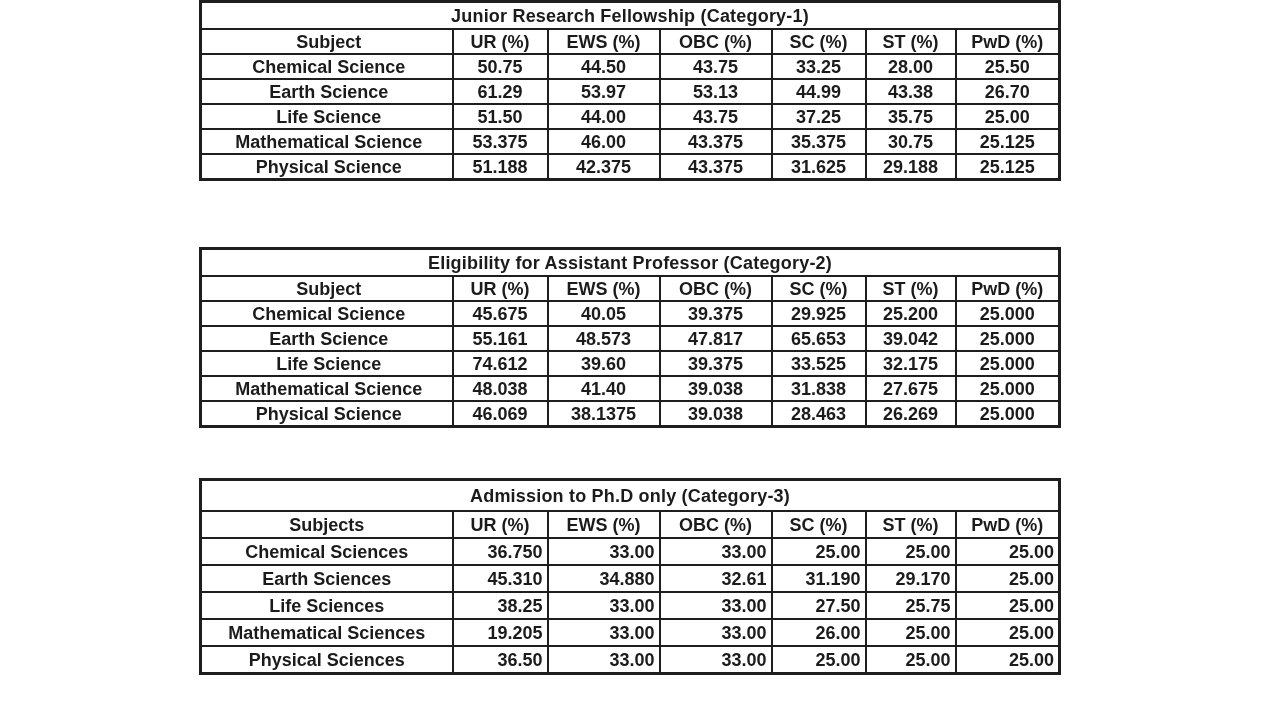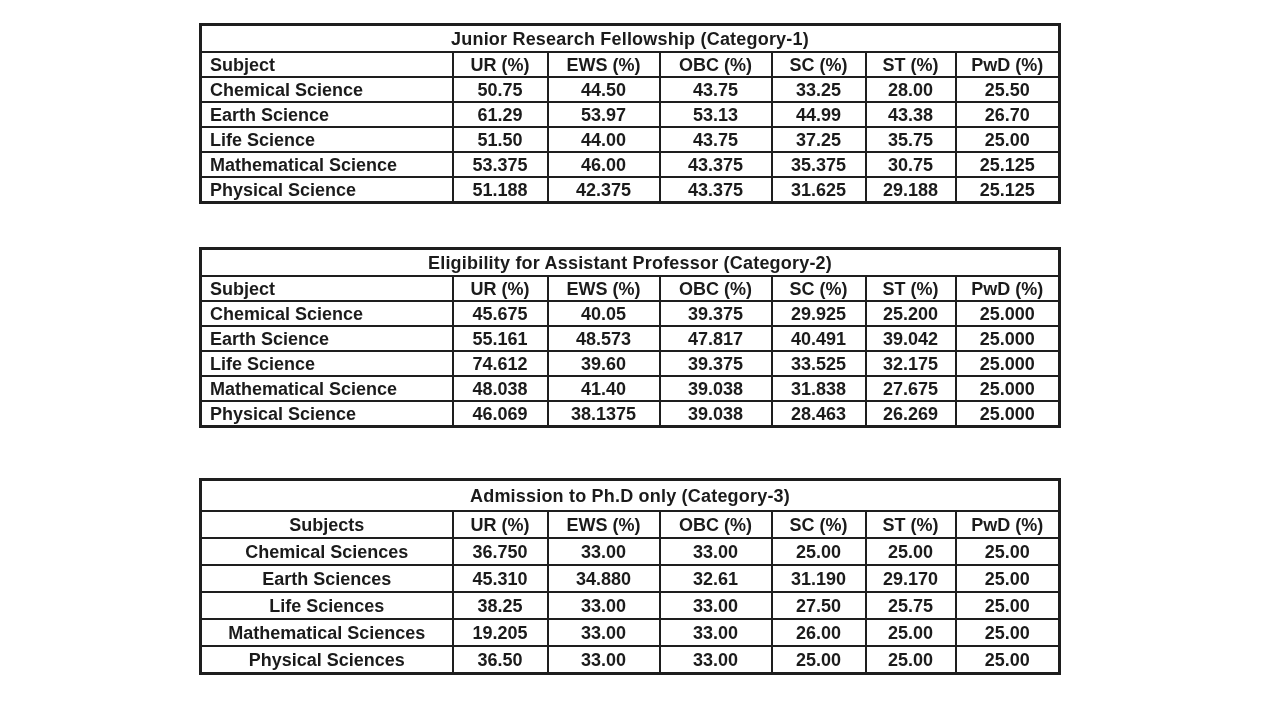--- a/index.html
+++ b/index.html
@@ -38,30 +38,30 @@
   .cutoff-table .title-row th {
     height: 25px;
     font-size: 18px;
     letter-spacing: 0.2px;
   }
   .cutoff-table .header-row th { height: 23px; }
   .cutoff-table td { height: 23px; }
   
   .cutoff-table.category-3 .title-row th { height: 29px; }
   .cutoff-table.category-3 .header-row th { height: 25px; }
-  .cutoff-table.category-3 td { height: 25px; }
+  .cutoff-table.category-3 td { height: 25px; text-align: right; }
   
-  .cutoff-table .subject.left { text-align: left; padding-left: 8px; }
+  .cutoff-table .subject.left { text-align: center; padding-left: 8px; }
   .cutoff-table .subject.center { text-align: center; }
 </style>
 </head>
 <body>
 
 <div class="page" id="doc-root">
-    <table class="cutoff-table category-1" style="top: 23px;">
+    <table class="cutoff-table category-1" style="top: 0;">
       <colgroup>
         <col style="width: 252px;">
         <col style="width: 95px;">
         <col style="width: 112px;">
         <col style="width: 112px;">
         <col style="width: 94px;">
         <col style="width: 90px;">
         <col style="width: 104px;">
       </colgroup>
       <thead>
@@ -158,21 +158,21 @@
           <td>39.375</td>
           <td>29.925</td>
           <td>25.200</td>
           <td>25.000</td>
         </tr>
         <tr>
           <td class="subject left">Earth Science</td>
           <td>55.161</td>
           <td>48.573</td>
           <td>47.817</td>
-          <td>40.491</td>
+          <td>65.653</td>
           <td>39.042</td>
           <td>25.000</td>
         </tr>
         <tr>
           <td class="subject left">Life Science</td>
           <td>74.612</td>
           <td>39.60</td>
           <td>39.375</td>
           <td>33.525</td>
           <td>32.175</td>

